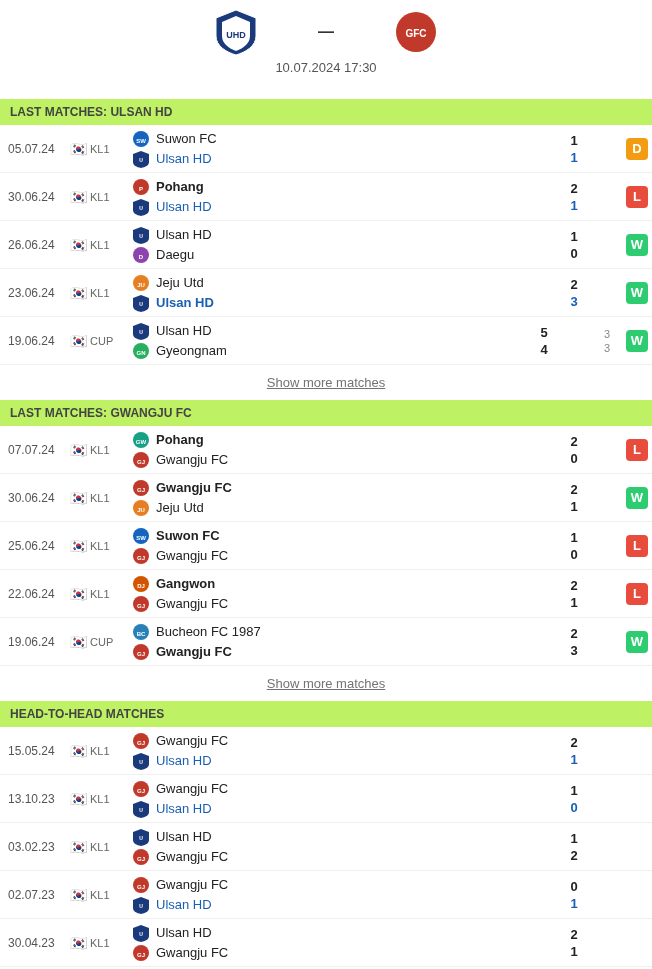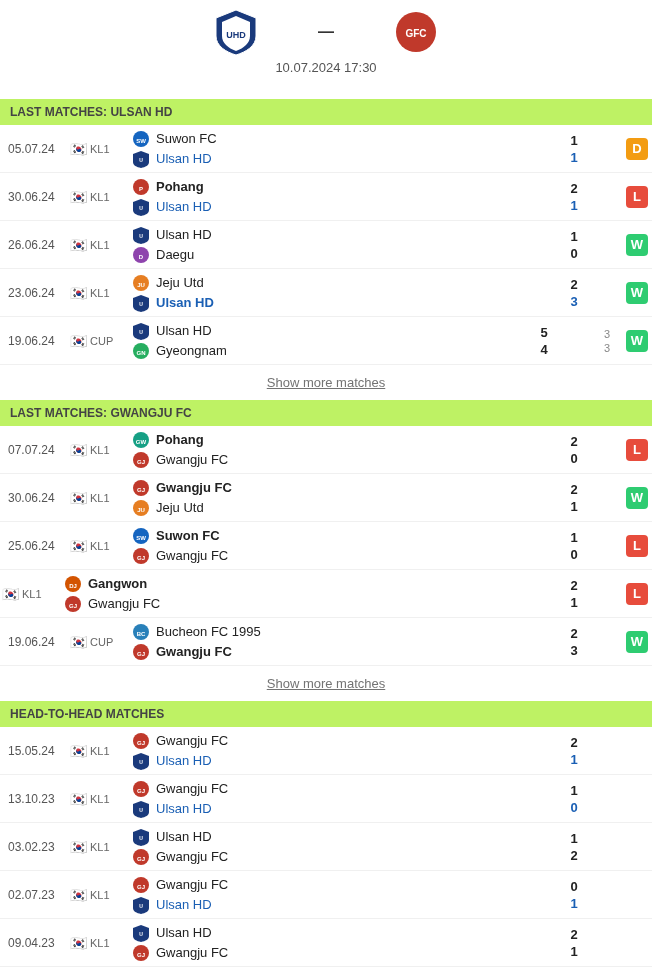--- a/index.html
+++ b/index.html
@@ -471,20 +471,21 @@
       <div class="col-scores">
         <div class="score-val">1</div>
         <div class="score-val">0</div>
       </div>
 
       <div class="col-result">
         <div class="result-badge loss">L</div>
       </div>
     </div>
     <div class="match-row">
+      <div class="col-date">22.06.24</div>
       <div class="col-flag">🇰🇷</div>
       <div class="col-comp">KL1</div>
       <div class="col-teams">
         <div class="team-row">
           <div class="team-icon">
             <svg width="18" height="18" viewBox="0 0 18 18">
               <circle cx="9" cy="9" r="8" fill="#d35400"></circle>
               <text x="9" y="13" text-anchor="middle" font-size="6" fill="#fff" font-weight="bold">DJ</text>
             </svg>
           </div>
@@ -514,21 +515,21 @@
       <div class="col-flag">🇰🇷</div>
       <div class="col-comp">CUP</div>
       <div class="col-teams">
         <div class="team-row">
           <div class="team-icon">
             <svg width="18" height="18" viewBox="0 0 18 18">
               <circle cx="9" cy="9" r="8" fill="#2980b9"></circle>
               <text x="9" y="13" text-anchor="middle" font-size="6" fill="#fff" font-weight="bold">BC</text>
             </svg>
           </div>
-          <span class="team-name">Bucheon FC 1995</span>
+          <span class="team-name">Bucheon FC 1987</span>
         </div>
         <div class="team-row">
           <div class="team-icon">
             <svg width="18" height="18" viewBox="0 0 18 18">
               <circle cx="9" cy="9" r="8" fill="#c0392b"></circle>
               <text x="9" y="13" text-anchor="middle" font-size="6" fill="#fff" font-weight="bold">GJ</text>
             </svg>
           </div>
           <span class="team-name bold">Gwangju FC</span>
         </div>
@@ -667,21 +668,21 @@
         </div>
       </div>
       <div class="col-scores">
         <div class="score-val">0</div>
         <div class="score-val blue">1</div>
       </div>
 
       <div class="col-result"></div>
     </div>
     <div class="match-row">
-      <div class="col-date">09.04.23</div>
+      <div class="col-date">30.04.23</div>
       <div class="col-flag">🇰🇷</div>
       <div class="col-comp">KL1</div>
       <div class="col-teams">
         <div class="team-row">
           <div class="team-icon">
             <svg width="18" height="18" viewBox="0 0 18 18">
               <path d="M9 1 L17 4 L17 12 C17 15.5 13.5 17 9 18 C4.5 17 1 15.5 1 12 L1 4 Z" fill="#1a3a7c"></path>
               <text x="9" y="12" text-anchor="middle" font-size="5" fill="#fff" font-weight="bold">U</text>
             </svg>
           </div>

